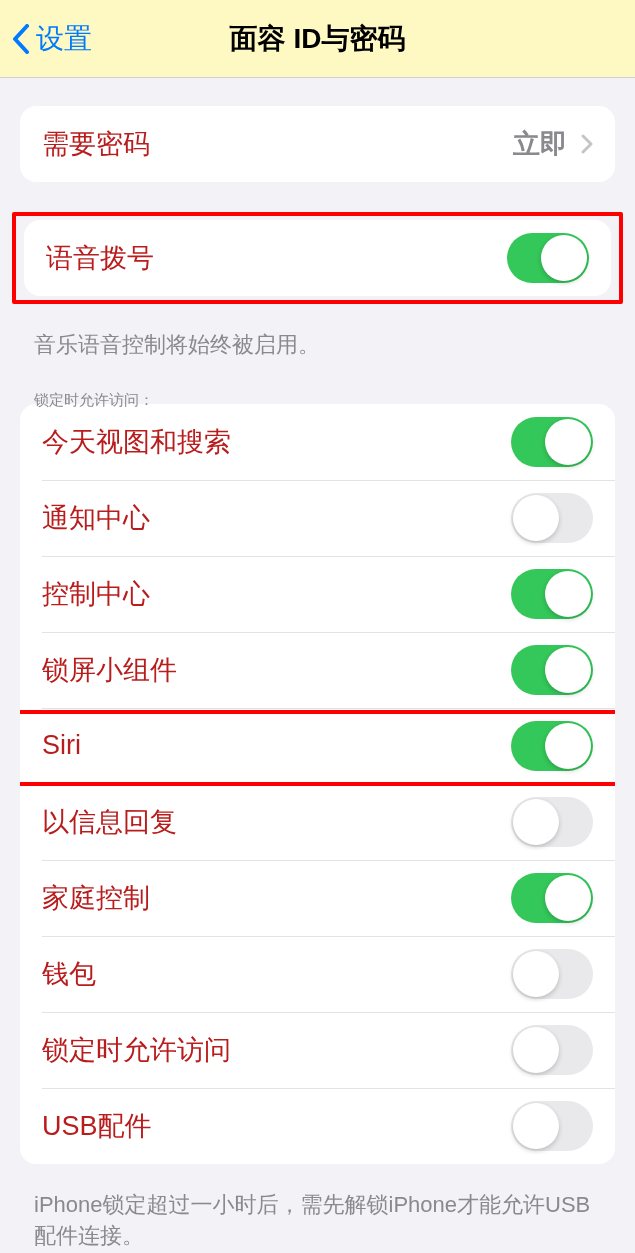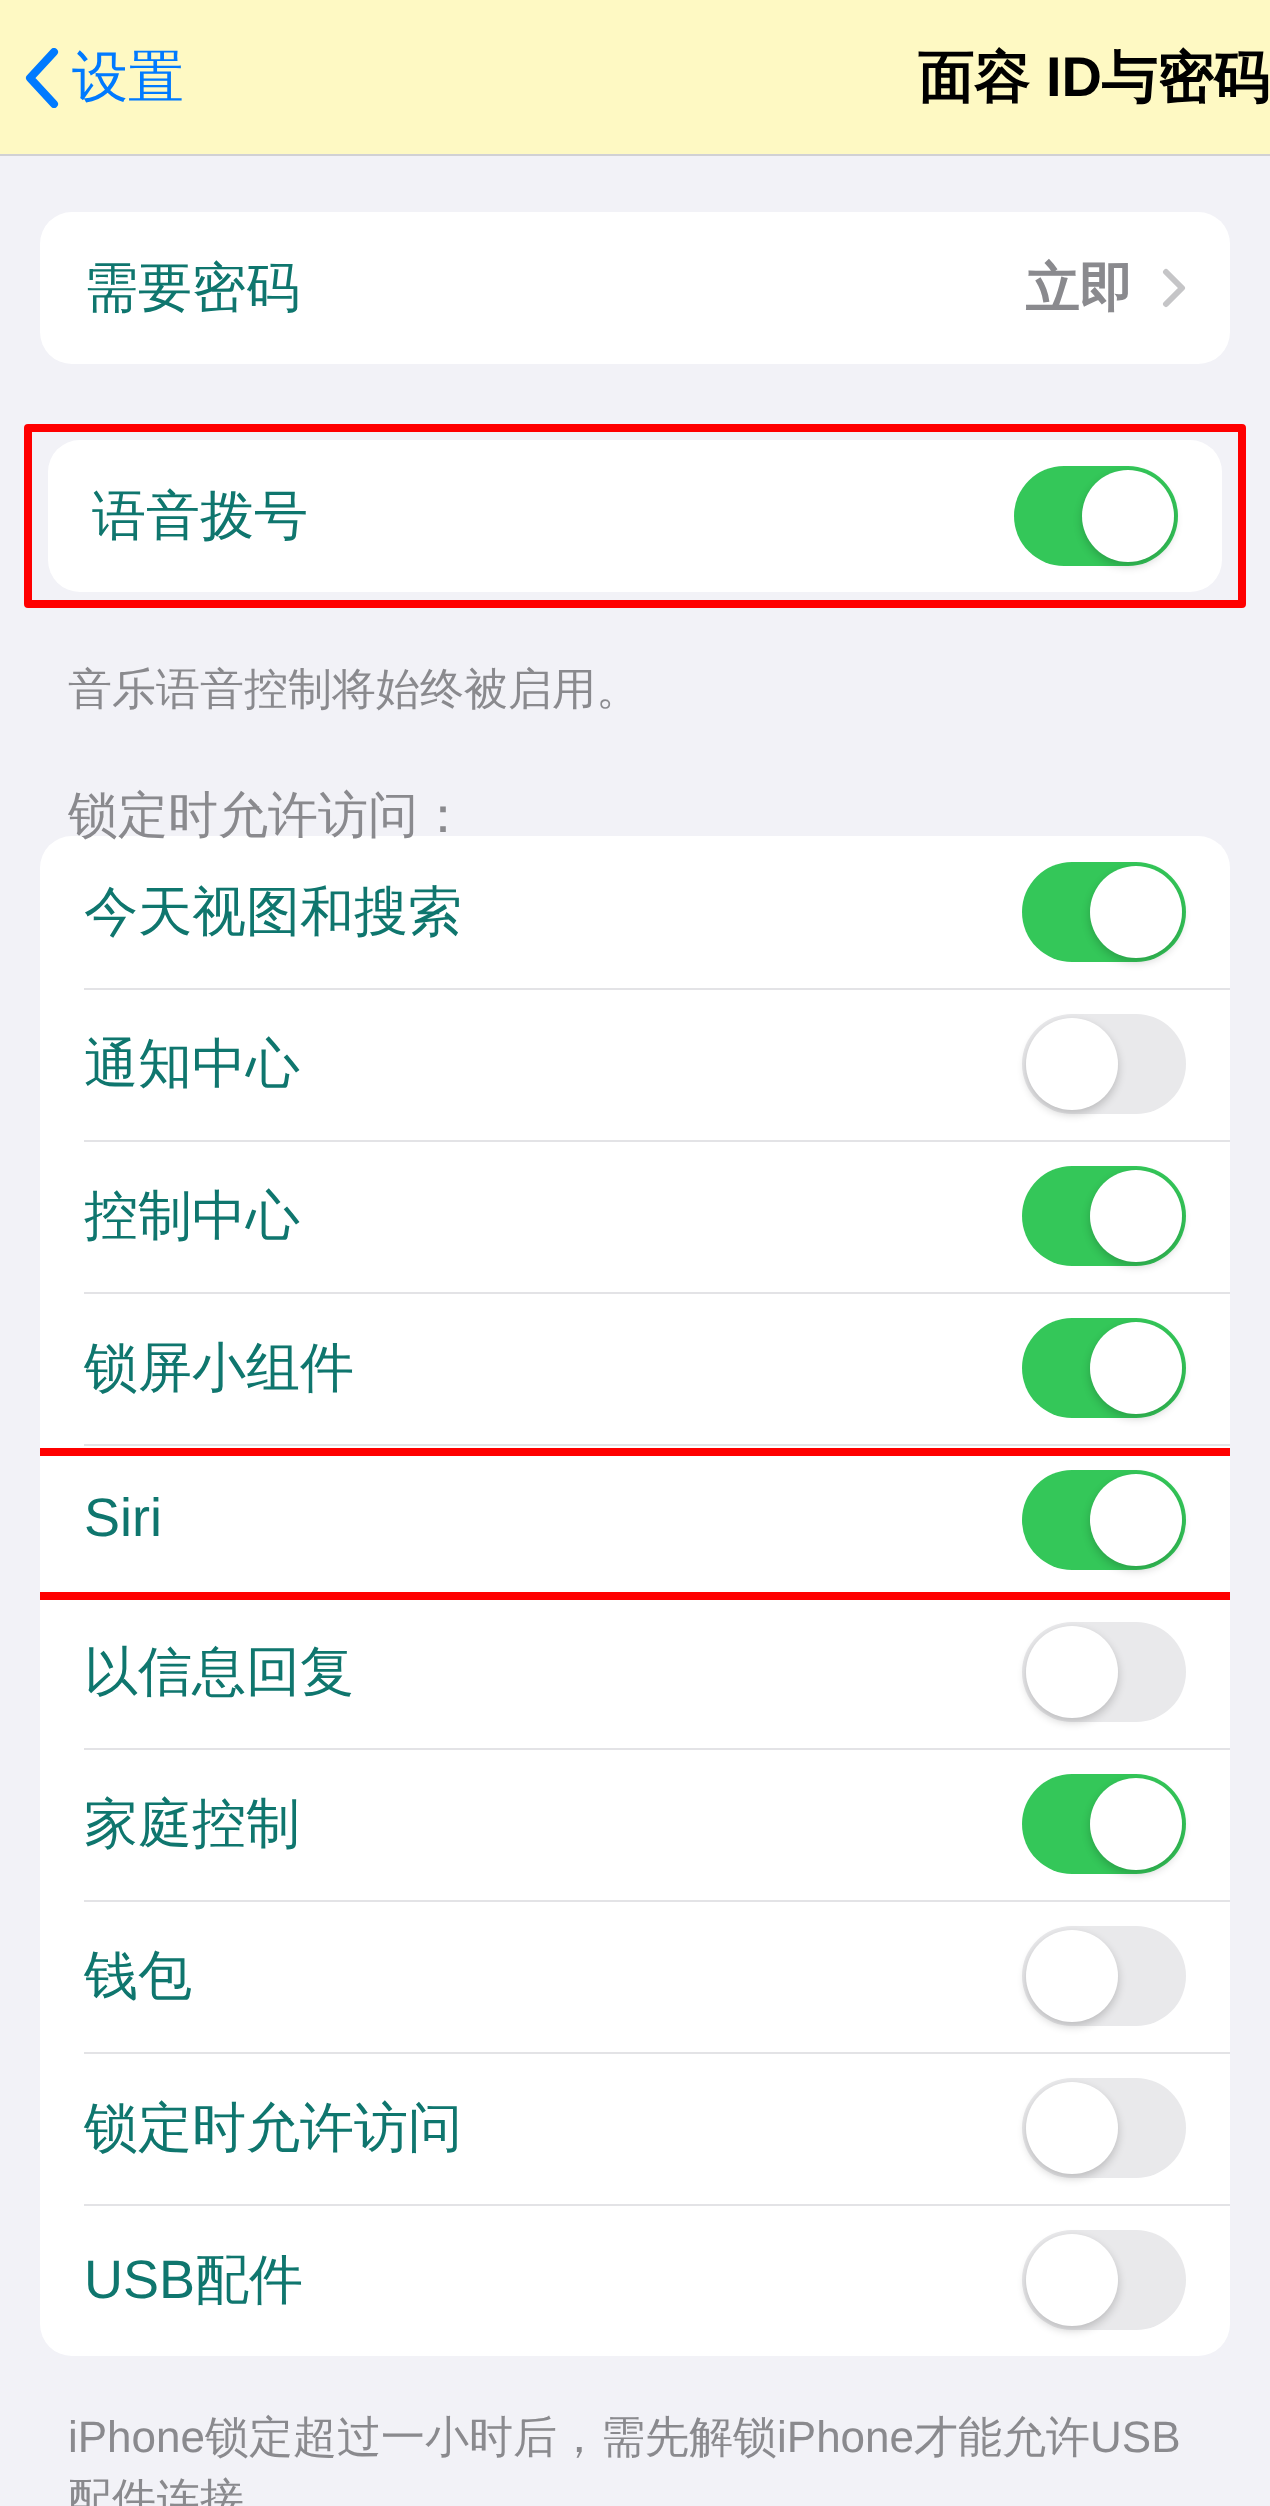--- a/index.html
+++ b/index.html
@@ -33,21 +33,21 @@
     }
     .back-chevron {
       width: 18px;
       height: 30px;
       margin-right: 6px;
     }
     .navbar-title {
       position: absolute;
       left: 0;
       right: 0;
-      text-align: right;
+      text-align: center;
       font-size: 28px;
       font-weight: 600;
       color: #000;
       pointer-events: none;
     }
     .content {
       padding: 0;
     }
     .group {
       margin: 30px 20px 0 20px;
@@ -70,21 +70,21 @@
       content: "";
       position: absolute;
       top: 0;
       left: 22px;
       right: 0;
       height: 1px;
       background: #e3e3e6;
     }
     .row-label {
       font-size: 27px;
-      color: #0f766e;
+      color: #b91c1c;
     }
     .row-value {
       font-size: 27px;
       color: #8a8a8e;
       display: flex;
       align-items: center;
       font-weight: bold;
     }
     .chevron-right {
       width: 12px;
@@ -120,21 +120,21 @@
     .toggle-off .toggle-knob {
       left: 2px;
     }
     .footer-text {
       font-size: 22px;
       color: #8a8a8e;
       padding: 26px 34px 0 34px;
       line-height: 1.4;
     }
     .header-text {
-      font-size: 25px;
+      font-size: 15px;
       color: #8a8a8e;
       padding: 0 34px;
       margin-top: 30px;
       margin-bottom: -18px;
     }
     .highlight-box {
       border: 4px solid #ff0000;
       border-radius: 2px;
     }
     .highlight-wrapper-1 {

